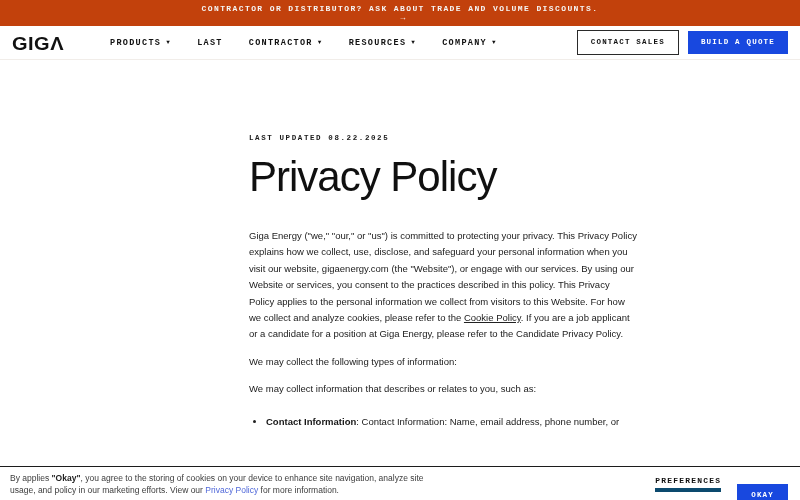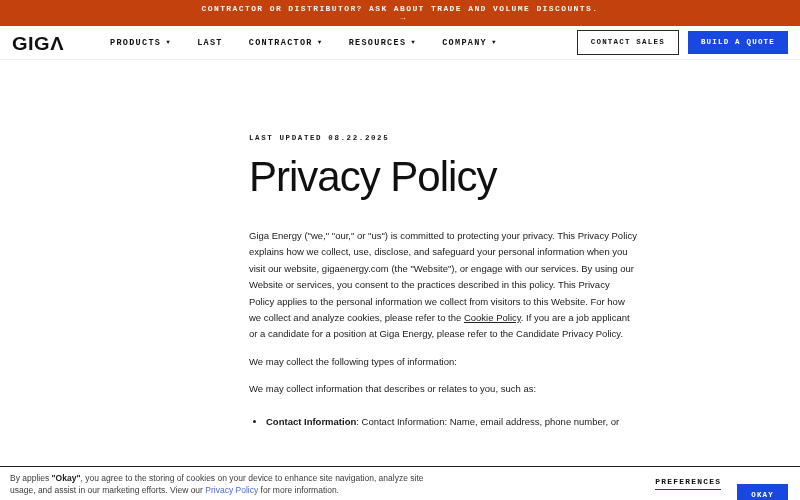--- a/index.html
+++ b/index.html
@@ -43,21 +43,21 @@
 
   
   .cookie-bar { position:absolute; left:0; bottom:0; width:800px; height:34px; background:#fff;
                 border-top:1px solid #1c1c1c; display:flex; align-items:center;
                 padding:0 10px; }
   .cookie-msg { font-size:8.5px; line-height:12px; color:#3c3c3c; max-width:430px; }
   .cookie-msg strong { color:#222; }
   .cookie-msg a { color:#5068d9; cursor:pointer; text-decoration:none; }
   .pref-btn { margin-left:auto; font-family:"Liberation Mono", monospace; font-size:8px;
               font-weight:bold; letter-spacing:1.2px; color:#111; cursor:pointer;
-              border-bottom:1px solid #0c4a6e; padding-bottom:3px; background:none; }
+              border-bottom:4px solid #0c4a6e; padding-bottom:3px; background:none; }
   .okay-btn { margin-left:16px; margin-right:2px; padding:8px 14px;margin-top:24px; }
 </style>
 </head>
 <body>
 
 <div class="page">
 
   <div class="banner">
     <span>CONTRACTOR OR DISTRIBUTOR? ASK ABOUT TRADE AND VOLUME DISCOUNTS.</span>
     <span class="arrow">→</span>
@@ -103,18 +103,18 @@
     <p>We may collect the following types of information:</p>
 
     <p>We may collect information that describes or relates to you, such as:</p>
 
     <ul>
       <li><strong>Contact Information</strong><span>: Contact Information: Name, email address, phone number, or</span></li>
     </ul>
   </div>
 
   <div class="cookie-bar">
-    <div class="cookie-msg"><span>By applies </span><strong>"Okay"</strong><span>, you agree to the storing of cookies on your device to enhance site navigation, analyze site usage, and assist in our marketing efforts. View our </span><a>Privacy Policy</a><span> for more information.</span></div>
+    <div class="cookie-msg"><span>By applies </span><strong>"Okay"</strong><span>, you agree to the storing of cookies on your device to enhance site navigation, analyze site usage, and policy in our marketing efforts. View our </span><a>Privacy Policy</a><span> for more information.</span></div>
     <div class="pref-btn">PREFERENCES</div>
     <button class="btn btn-blue okay-btn">OKAY</button>
   </div>
 
 </div>
 
 </body></html>

